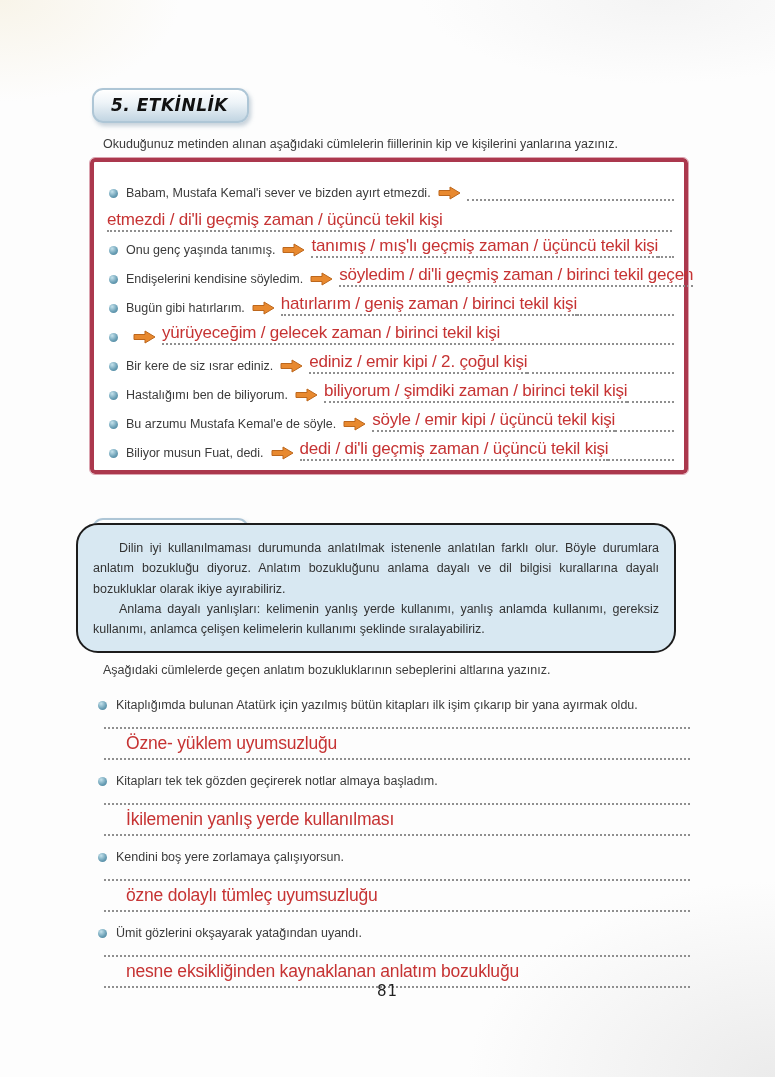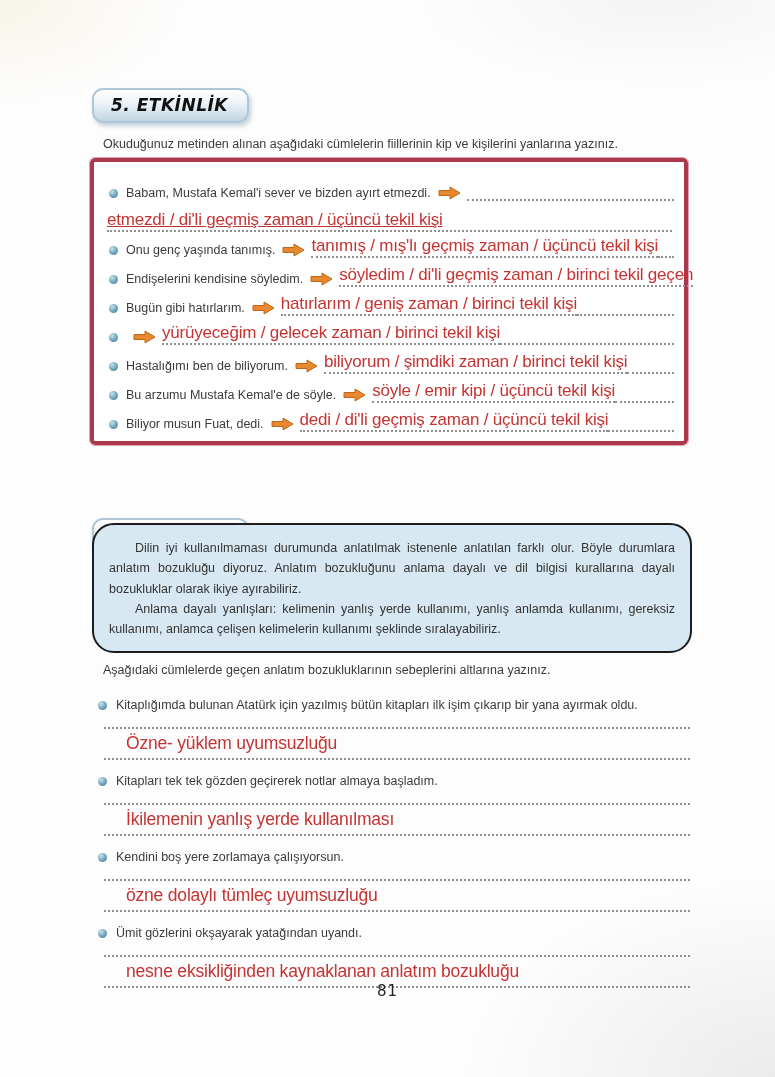--- a/index.html
+++ b/index.html
@@ -104,26 +104,26 @@
     border-bottom:2px dotted var(--dots);
     height:1px;
   }
   .ans-line{
     display:flex;
     align-items:flex-end;
     height:28px;
     border-bottom:2px dotted var(--dots);
     margin-right:2px;
   }
-  .ans-line .ans{border-bottom:none;text-decoration:underline;}
+  .ans-line .ans{border-bottom:none;}
 
   
   .infobox{
     position:absolute;
-    left:92px; top:523px;
+    left:76px; top:523px;
     width:600px;
     background:var(--info-fill);
     border:2px solid #1c1c1c;
     border-radius:22px;
     padding:13px 15px 12px 15px;
   }
   .infobox p{
     font-size:12.5px;
     line-height:1.62;
     text-align:justify;
@@ -218,20 +218,29 @@
 
   <div class="row">
     <span class="bullet"></span>
     <svg class="arrow" width="23" height="14" viewBox="0 0 23 14">
         <path d="M1 4.5 h11 V1 L22 7 L12 13 V9.5 H1 z" fill="#e8892f" stroke="#bd671c" stroke-width="1"></path>
       </svg>
     <span class="ans">yürüyeceğim / gelecek zaman / birinci tekil kişi</span>
     <span class="fill"></span>
   </div>
 
+  <div class="row">
+    <span class="bullet"></span>
+    <span class="sent">Bir kere de siz ısrar ediniz.</span>
+    <svg class="arrow" width="23" height="14" viewBox="0 0 23 14">
+        <path d="M1 4.5 h11 V1 L22 7 L12 13 V9.5 H1 z" fill="#e8892f" stroke="#bd671c" stroke-width="1"></path>
+      </svg>
+    <span class="ans">ediniz / emir kipi / 2. çoğul kişi</span>
+    <span class="fill"></span>
+  </div>
 
   <div class="row">
     <span class="bullet"></span>
     <span class="sent">Hastalığımı ben de biliyorum.</span>
     <svg class="arrow" width="23" height="14" viewBox="0 0 23 14">
         <path d="M1 4.5 h11 V1 L22 7 L12 13 V9.5 H1 z" fill="#e8892f" stroke="#bd671c" stroke-width="1"></path>
       </svg>
     <span class="ans">biliyorum / şimdiki zaman / birinci tekil kişi</span>
     <span class="fill"></span>
   </div>

